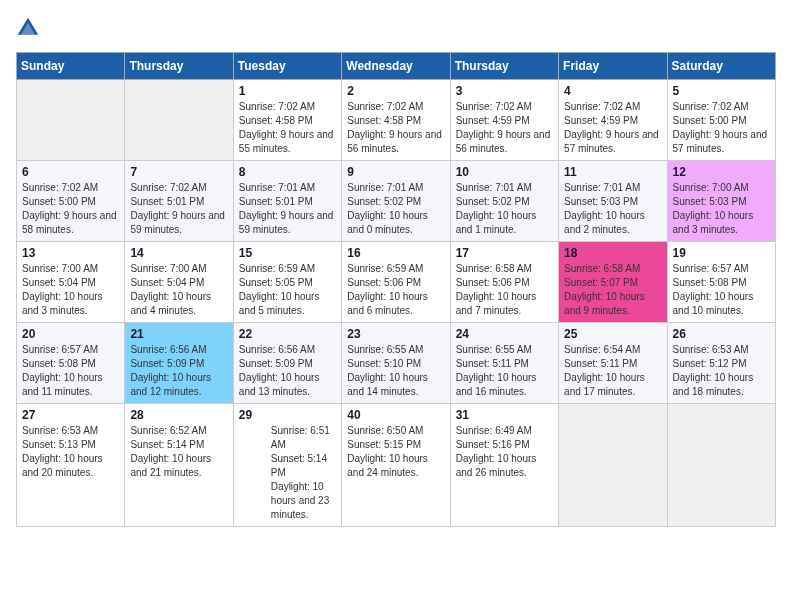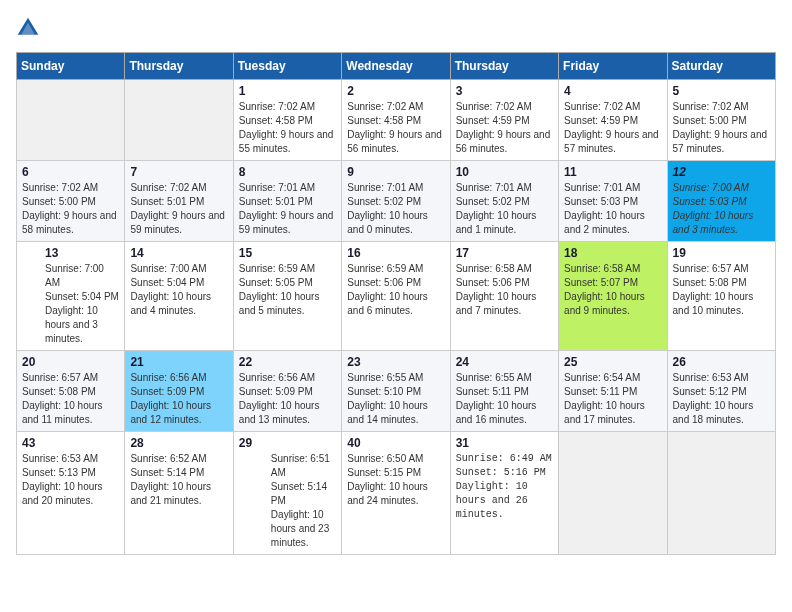--- a/index.html
+++ b/index.html
@@ -193,29 +193,29 @@
           <div class="day-info" style="white-space: pre-line;">Sunrise: 7:01 AM
 Sunset: 5:02 PM
 Daylight: 10 hours and 1 minute.</div>
         </td>
         <td style="background: rgb(244, 246, 249);">
           <span class="day-number">11</span>
           <div class="day-info" style="white-space: pre-line;">Sunrise: 7:01 AM
 Sunset: 5:03 PM
 Daylight: 10 hours and 2 minutes.</div>
         </td>
-        <td style="background: #0ea5e9; font-style: italic;">
+        <td style="background: #f0abfc;">
           <span class="day-number">12</span>
           <div class="day-info" style="white-space: pre-line;">Sunrise: 7:00 AM
 Sunset: 5:03 PM
 Daylight: 10 hours and 3 minutes.</div>
         </td>
       </tr>
       <tr>
-        <td style="background: rgb(255, 255, 255); padding-left: 28px;">
+        <td style="background: rgb(255, 255, 255);">
           <span class="day-number">13</span>
           <div class="day-info" style="white-space: pre-line;">Sunrise: 7:00 AM
 Sunset: 5:04 PM
 Daylight: 10 hours and 3 minutes.</div>
         </td>
         <td style="background: rgb(255, 255, 255);">
           <span class="day-number">14</span>
           <div class="day-info" style="white-space: pre-line;">Sunrise: 7:00 AM
 Sunset: 5:04 PM
 Daylight: 10 hours and 4 minutes.</div>
@@ -231,21 +231,21 @@
           <div class="day-info" style="white-space: pre-line;">Sunrise: 6:59 AM
 Sunset: 5:06 PM
 Daylight: 10 hours and 6 minutes.</div>
         </td>
         <td style="background: rgb(255, 255, 255);">
           <span class="day-number">17</span>
           <div class="day-info" style="white-space: pre-line;">Sunrise: 6:58 AM
 Sunset: 5:06 PM
 Daylight: 10 hours and 7 minutes.</div>
         </td>
-        <td style="background: #bef264;">
+        <td style="background: #ec4899;">
           <span class="day-number">18</span>
           <div class="day-info" style="white-space: pre-line;">Sunrise: 6:58 AM
 Sunset: 5:07 PM
 Daylight: 10 hours and 9 minutes.</div>
         </td>
         <td style="background: rgb(255, 255, 255);">
           <span class="day-number">19</span>
           <div class="day-info" style="white-space: pre-line;">Sunrise: 6:57 AM
 Sunset: 5:08 PM
 Daylight: 10 hours and 10 minutes.</div>
@@ -290,21 +290,21 @@
         </td>
         <td style="background: rgb(244, 246, 249);">
           <span class="day-number">26</span>
           <div class="day-info" style="white-space: pre-line;">Sunrise: 6:53 AM
 Sunset: 5:12 PM
 Daylight: 10 hours and 18 minutes.</div>
         </td>
       </tr>
       <tr>
         <td style="background: rgb(255, 255, 255);">
-          <span class="day-number">43</span>
+          <span class="day-number">27</span>
           <div class="day-info" style="white-space: pre-line;">Sunrise: 6:53 AM
 Sunset: 5:13 PM
 Daylight: 10 hours and 20 minutes.</div>
         </td>
         <td style="background: rgb(255, 255, 255);">
           <span class="day-number">28</span>
           <div class="day-info" style="white-space: pre-line;">Sunrise: 6:52 AM
 Sunset: 5:14 PM
 Daylight: 10 hours and 21 minutes.</div>
         </td>
@@ -315,21 +315,21 @@
 Daylight: 10 hours and 23 minutes.</div>
         </td>
         <td style="background: rgb(255, 255, 255);">
           <span class="day-number">40</span>
           <div class="day-info" style="white-space: pre-line;">Sunrise: 6:50 AM
 Sunset: 5:15 PM
 Daylight: 10 hours and 24 minutes.</div>
         </td>
         <td style="background: rgb(255, 255, 255);">
           <span class="day-number">31</span>
-          <div class="day-info" style="white-space: pre-line; font-family: Liberation Mono, monospace;">Sunrise: 6:49 AM
+          <div class="day-info" style="white-space: pre-line;">Sunrise: 6:49 AM
 Sunset: 5:16 PM
 Daylight: 10 hours and 26 minutes.</div>
         </td>
         <td class="empty-cell"></td>
         <td class="empty-cell"></td>
       </tr>
     </tbody>
 </table>
 
 </body></html>

